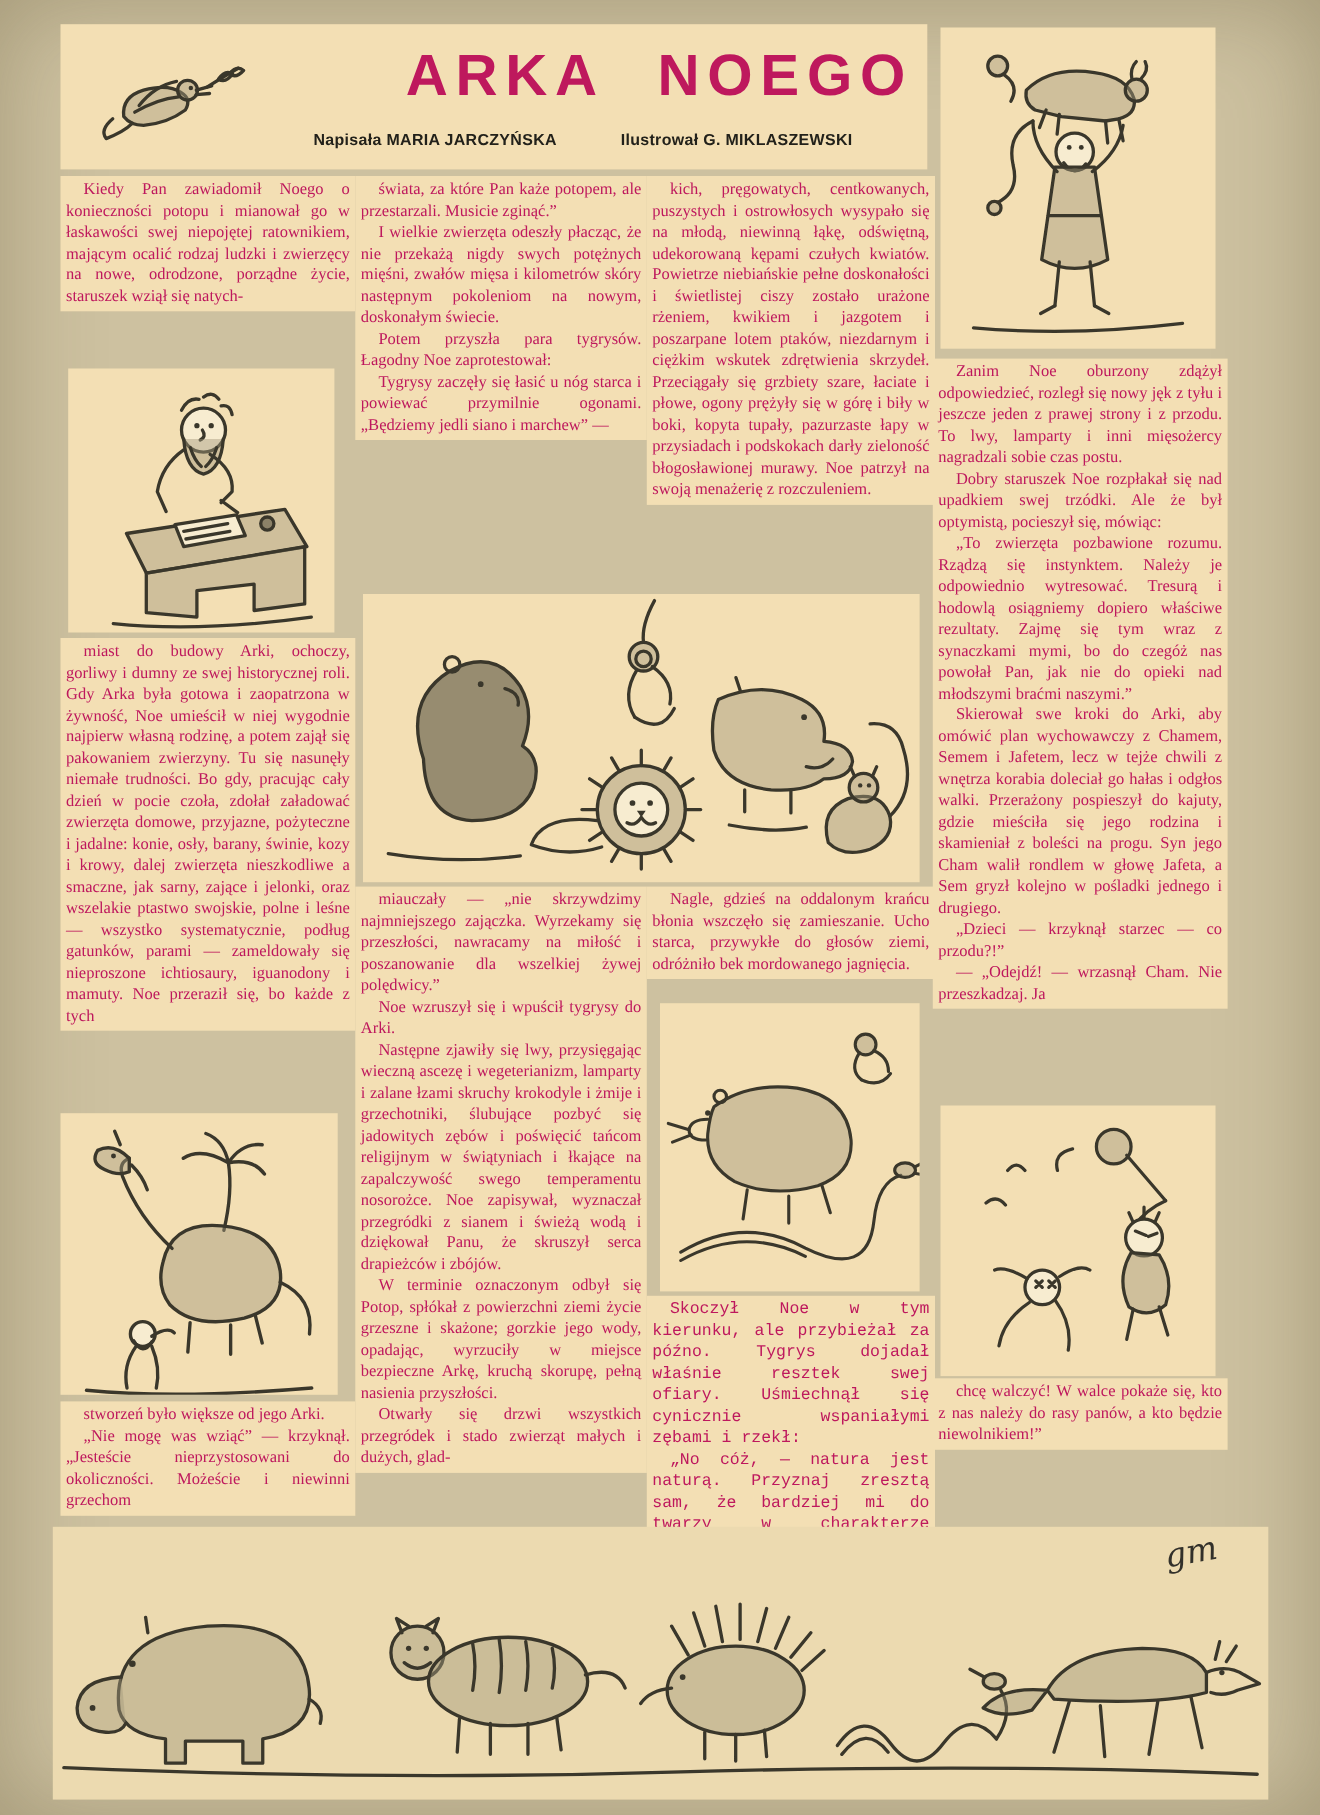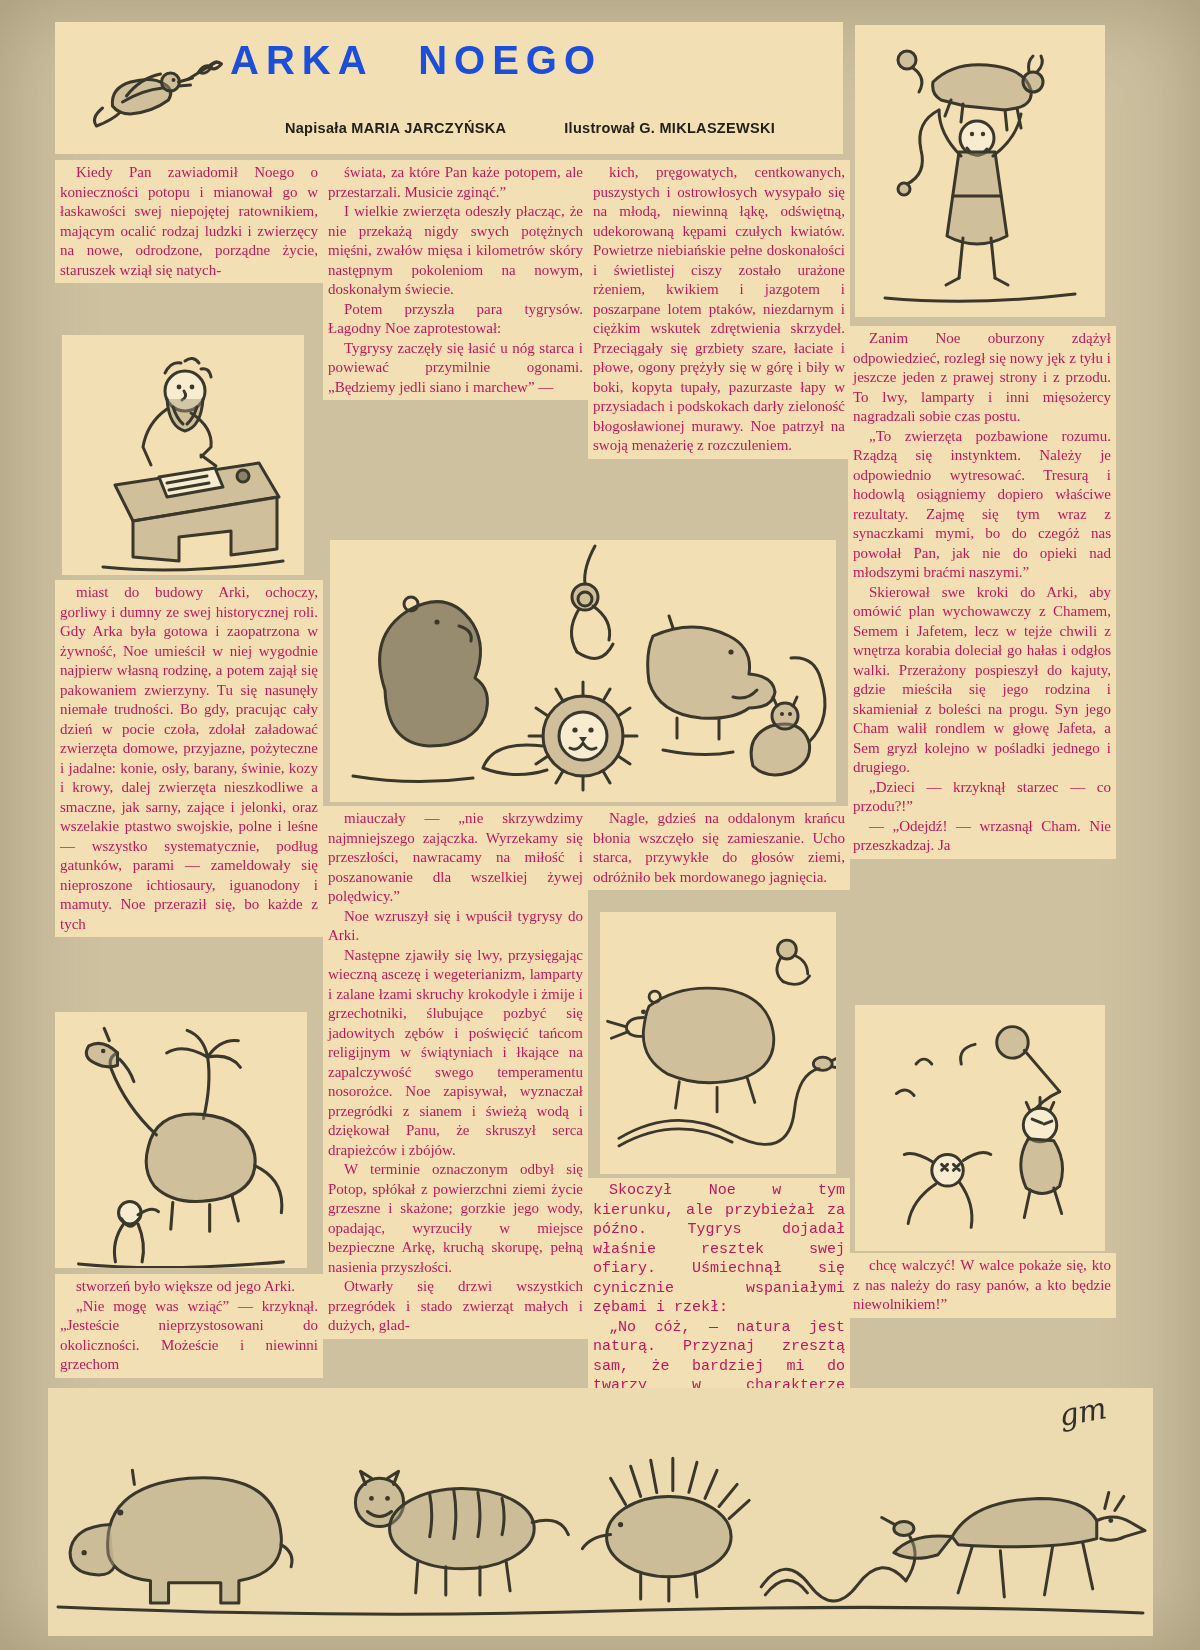--- a/index.html
+++ b/index.html
@@ -13,23 +13,23 @@
     background:#cdc1a0; overflow:hidden;
     box-shadow: inset 0 0 90px rgba(86,74,44,.35);
   }
   .panel { background:#f3dfb4; }
 
   
   .header { position:absolute; left:55px; top:22px; width:788px; height:132px; }
   .dove { position:absolute; left:20px; top:26px; width:155px; height:95px; }
   .title {
     position:absolute; left:175px; top:16px; width:600px; margin:0;
-    text-align:left;
+    text-align:right;
     font-family:"Liberation Sans", sans-serif; font-weight:bold;
-    font-size:40px; letter-spacing:7px; word-spacing:28px; color:#1d4ed8;
+    font-size:53px; letter-spacing:7px; word-spacing:28px; color:#be185d;
   }
   .byline {
     position:absolute; left:175px; top:98px; width:600px;
     display:flex; justify-content:center; gap:58px;
     font-family:"Liberation Sans", sans-serif; font-weight:bold;
     font-size:14.5px; color:#22211a; letter-spacing:.3px;
   }
 
   
   .textcol {
@@ -250,20 +250,21 @@
       <path d="M104,252 l-13,7 M140,252 l13,7"></path>
 
       <path d="M84,84 Q60,96 66,124 Q72,148 52,158"></path>
       <circle class="wash" cx="49" cy="163" r="6"></circle>
       <path d="M30,272 q90,8 190,-4" stroke-width="2"></path>
     </svg>
   </div>
 
   <div class="textcol panel" style="left:848px; top:326px; width:258px;">
     <p>Zanim Noe oburzony zdążył odpowiedzieć, rozległ się nowy jęk z tyłu i jeszcze jeden z prawej strony i z przodu. To lwy, lamparty i inni mięsożercy nagradzali sobie czas postu.</p>
+    <p>Dobry staruszek Noe rozpłakał się nad upadkiem swej trzódki. Ale że był optymistą, pocieszył się, mówiąc:</p>
     <p>„To zwierzęta pozbawione rozumu. Rządzą się instynktem. Należy je odpowiednio wytresować. Tresurą i hodowlą osiągniemy dopiero właściwe rezultaty. Zajmę się tym wraz z synaczkami mymi, bo do czegóż nas powołał Pan, jak nie do opieki nad młodszymi braćmi naszymi.”</p>
     <p>Skierował swe kroki do Arki, aby omówić plan wychowawczy z Chamem, Semem i Jafetem, lecz w tejże chwili z wnętrza korabia doleciał go hałas i odgłos walki. Przerażony pospieszył do kajuty, gdzie mieściła się jego rodzina i skamieniał z boleści na progu. Syn jego Cham walił rondlem w głowę Jafeta, a Sem gryzł kolejno w pośladki jednego i drugiego.</p>
     <p>„Dzieci — krzyknął starzec — co przodu?!”</p>
     <p>— „Odejdź! — wrzasnął Cham. Nie przeszkadzaj. Ja</p>
   </div>
 
   <div class="illus panel" style="left:855px; top:1005px; width:250px; height:246px;">
     <svg class="sk" viewBox="0 0 250 250">
       <circle class="wash" cx="158" cy="38" r="16"></circle>
       <path d="M170,46 L206,88"></path>

